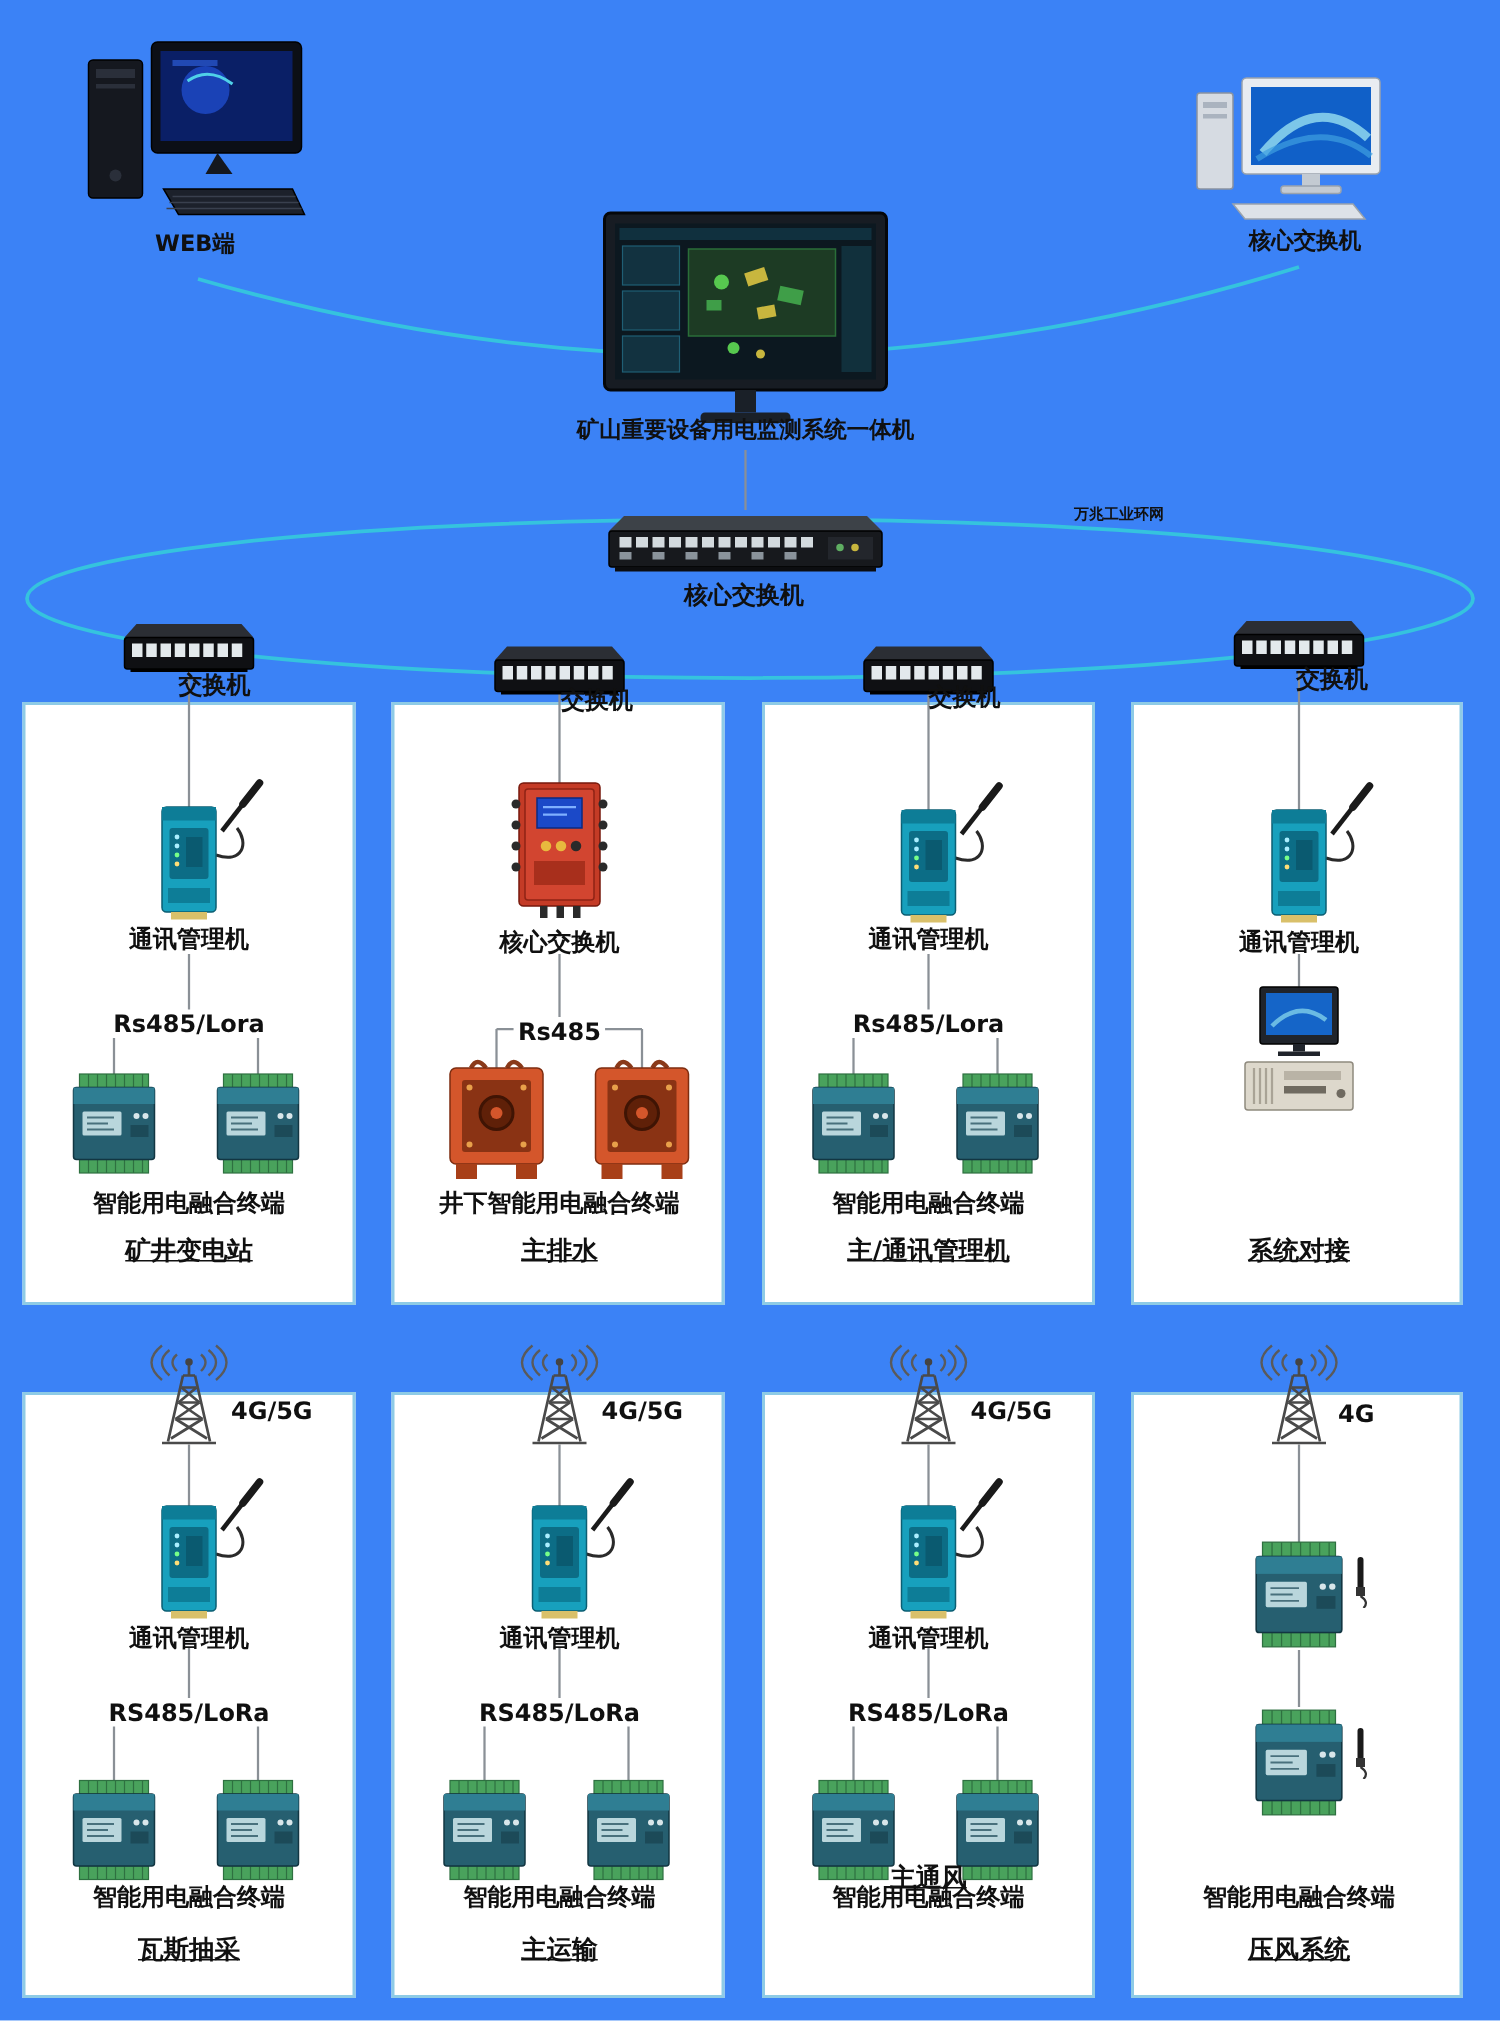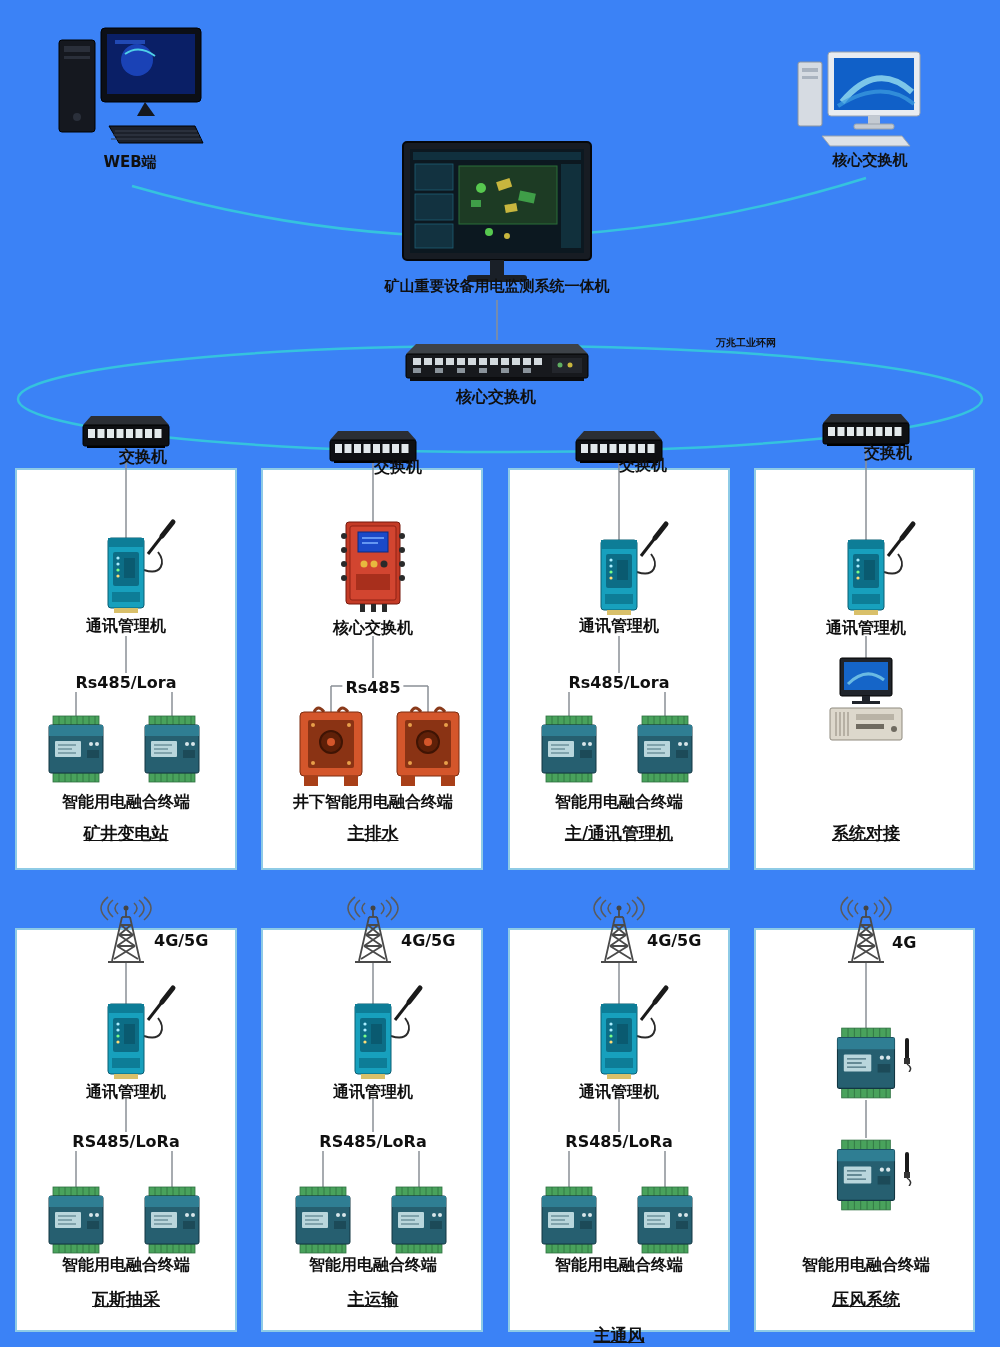--- a/index.html
+++ b/index.html
@@ -394,19 +394,19 @@
   <div class="lbl f12 net" style="left:401px;top:931px">4G/5G</div>
   <div class="lbl f12" style="left:373px;top:1082px">通讯管理机</div>
   <div class="lbl bus" style="left:373px;top:1132px">RS485/LoRa</div>
   <div class="lbl f12" style="left:373px;top:1255px">智能用电融合终端</div>
   <div class="lbl f17" style="left:373px;top:1288px">主运输</div>
 
   <div class="lbl f12 net" style="left:647px;top:931px">4G/5G</div>
   <div class="lbl f12" style="left:619px;top:1082px">通讯管理机</div>
   <div class="lbl bus" style="left:619px;top:1132px">RS485/LoRa</div>
   <div class="lbl f12" style="left:619px;top:1255px">智能用电融合终端</div>
-  <div class="lbl f17" style="left:619px;top:1324px">主通风</div>
+  <div class="lbl f17" style="left:619px;top:1240px">主通风</div>
 
   <div class="lbl f12 net" style="left:892px;top:933px">4G</div>
   <div class="lbl f12" style="left:866px;top:1255px">智能用电融合终端</div>
   <div class="lbl f17" style="left:866px;top:1288px">压风系统</div>
 
 </div>
 
 </body></html>

